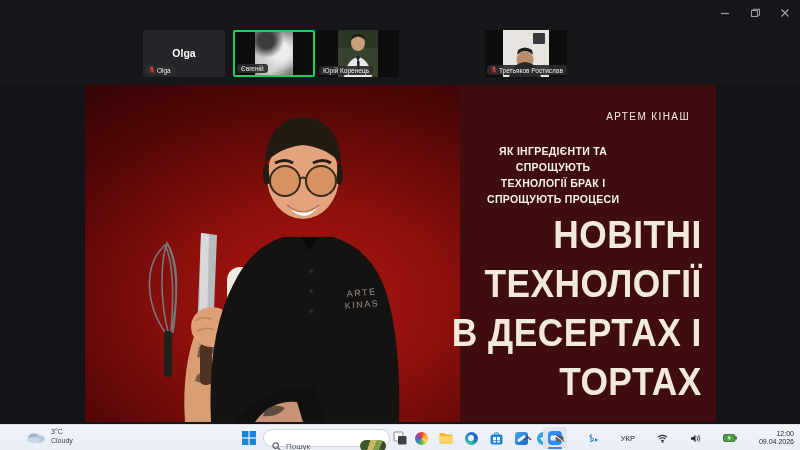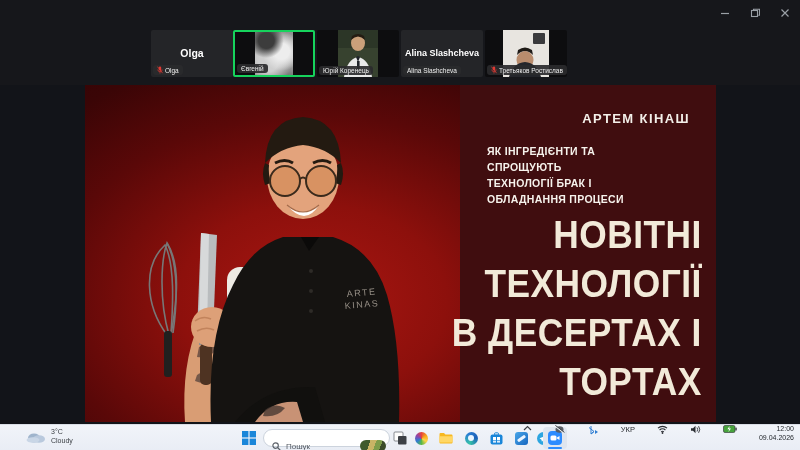--- a/index.html
+++ b/index.html
@@ -28,44 +28,44 @@
      radial-gradient(circle at 30% 20%,#3c3c3c 0 18%,transparent 40%),
      radial-gradient(circle at 70% 45%,#ededed 0 22%,transparent 55%),
      radial-gradient(circle at 35% 70%,#cfcfcf 0 25%,transparent 60%),
      linear-gradient(180deg,#8f8f8f,#b9b9b9 60%,#7a7a7a);}
   
   .stage{position:absolute;left:0;top:85px;width:800px;height:339px;background:#121419;}
   .slide{position:absolute;left:85px;top:0;width:631px;height:337px;overflow:hidden;
     background:radial-gradient(ellipse 420px 300px at 36% 64%,
       #ab1712 0%,#8d100c 32%,#5a0808 62%,#3a0506 85%,#330405 100%);}
   .panel{position:absolute;right:0;top:0;width:256px;height:337px;background:#400d0f;}
-  .author{position:absolute;right:26px;top:26px;color:#f3efe9;font-size:13px;
-    letter-spacing:1.4px;font-weight:700;}
+  .author{position:absolute;right:26px;top:26px;color:#f3efe9;font-size:10px;
+    letter-spacing:1.4px;font-weight:400;}
   .subtitle{position:absolute;left:402px;top:58px;color:#f6f2ec;font-size:10.5px;
-    font-weight:600;line-height:16px;letter-spacing:.3px;}
+    font-weight:600;line-height:16px;letter-spacing:.3px;text-align:center;}
   .bigtitle{position:absolute;right:14px;top:126px;text-align:right;color:#f2ead9;
     font-weight:bold;font-size:38px;line-height:49px;letter-spacing:.5px;
     transform:scaleX(.93);transform-origin:right top;}
   .chef{position:absolute;left:30px;top:0;}
   
   .taskbar{position:absolute;left:0;top:424px;width:800px;height:26px;
     background:linear-gradient(180deg,#f1f4f9,#e9edf5);border-top:1px solid #d9dee6;box-sizing:border-box;}
   .weather{position:absolute;left:26px;top:2px;display:flex;align-items:center;gap:5px;cursor:default;}
   .wtxt{font-size:7px;color:#3c4046;line-height:9px;}
   .tb-ic{position:absolute;top:4px;width:18px;height:18px;display:flex;align-items:center;justify-content:center;}
   .search{position:absolute;left:263px;top:4px;width:127px;height:18px;background:#fff;
     border:1px solid #ccd3dd;border-radius:10px;box-sizing:border-box;
     display:flex;align-items:center;padding:16px 3px 0 8px;gap:5px;}
   .search .ph{font-size:8px;color:#555b63;flex:1;}
   .bingthumb{width:26px;height:12px;border-radius:6px;
     background:linear-gradient(110deg,#3e5a2c 0 35%,#c9b465 35% 55%,#7e9c4a 55% 75%,#3a4b2a 75%);}
   .activewrap{position:absolute;left:543px;top:2px;width:24px;height:22px;background:#dfe5ee;
     border-radius:4px;display:flex;align-items:center;justify-content:center;}
   .activewrap .bar{position:absolute;bottom:0px;left:5px;width:14px;height:2px;border-radius:1px;background:#2d8cff;}
-  .tray{position:absolute;right:6px;top:0;height:26px;display:flex;gap:22px;}
+  .tray{position:absolute;right:6px;top:0;height:26px;display:flex;align-items:center;gap:22px;}
   .clock{text-align:right;font-size:7px;color:#1f2328;line-height:8.5px;}
   .lang{font-size:7.5px;color:#26292e;font-weight:500;}
 </style>
 </head>
 <body>
 
 <div class="app-window">
 
   <div class="titlebar">
     <div class="win-controls">
@@ -83,21 +83,21 @@
       <div class="win-btn">
         <svg width="10" height="10" viewBox="0 0 10 10">
             <path d="M1.5 1.5 L8.5 8.5 M8.5 1.5 L1.5 8.5" stroke="#9aa0a6" stroke-width="1.2"></path>
           </svg>
       </div>
     </div>
   </div>
 
   <div class="filmstrip">
 
-    <div class="tile" style="left:151px">
+    <div class="tile" style="left:143px">
       <div class="cname big">Olga</div>
       <div class="pill">
         <svg width="6" height="8" viewBox="0 0 6 8">
             <rect x="1.8" y="0.5" width="2.4" height="4" rx="1.2" fill="#e03a34"></rect>
             <path d="M0.8 3.5 a2.2 2.2 0 0 0 4.4 0 M3 5.9 v1.6" stroke="#e03a34" stroke-width="0.7" fill="none"></path>
             <line x1="0.4" y1="0.6" x2="5.6" y2="7.2" stroke="#e03a34" stroke-width="0.8"></line>
           </svg>
         <span>Olga</span>
       </div>
     </div>
@@ -119,26 +119,20 @@
           <path d="M6 47 q3 -18 14 -20 q11 2 14 20 z" fill="#e9e9e9"></path>
           <path d="M18 27 l2 5 l2 -5 l-2 -1 z" fill="#20242a"></path>
           <rect x="19" y="31" width="2.6" height="12" fill="#20242a"></rect>
         </svg>
       </div>
       <div class="pill">
         <span>Юрій Коренець</span>
       </div>
     </div>
 
-    <div class="tile" style="left:401px">
-      <div class="cname">Alina Slashcheva</div>
-      <div class="pill">
-        <span>Alina Slashcheva</span>
-      </div>
-    </div>
 
     <div class="tile video" style="left:485px">
       <div class="vstrip" style="width:46px">
         <svg width="46" height="47" viewBox="0 0 46 47">
           <rect width="46" height="47" fill="#e8e5e0"></rect>
           <rect x="30" y="3" width="12" height="11" rx="1" fill="#3a3a3c"></rect>
           <ellipse cx="22" cy="30" rx="8.5" ry="9" fill="#b98c6d"></ellipse>
           <path d="M14 25 q8 -8 16 0 l-1 -5 q-7 -5 -14 0 z" fill="#1f1a16"></path>
           <path d="M6 47 q4 -14 16 -15 q12 1 16 15 z" fill="#24262b"></path>
         </svg>
@@ -212,21 +206,21 @@
         <text x="232" y="212" font-size="9" letter-spacing="1.5" fill="#968f86" transform="rotate(-5 232 212)">ARTE</text>
         <text x="230" y="224" font-size="9" letter-spacing="1.5" fill="#968f86" transform="rotate(-5 230 224)">KINAS</text>
       </svg>
 
       <div class="author">АРТЕМ КІНАШ</div>
 
       <div class="subtitle">
         <div>ЯК ІНГРЕДІЄНТИ ТА</div>
         <div>СПРОЩУЮТЬ</div>
         <div>ТЕХНОЛОГІЇ БРАК І</div>
-        <div>ОБЛАДНАННЯ ПРОЦЕСИ</div>
+        <div>СПРОЩУЮТЬ ПРОЦЕСИ</div>
       </div>
 
       <div class="bigtitle">
         <div>НОВІТНІ</div>
         <div>ТЕХНОЛОГІЇ</div>
         <div>В ДЕСЕРТАХ І</div>
         <div>ТОРТАХ</div>
       </div>
     </div>
   </div>

